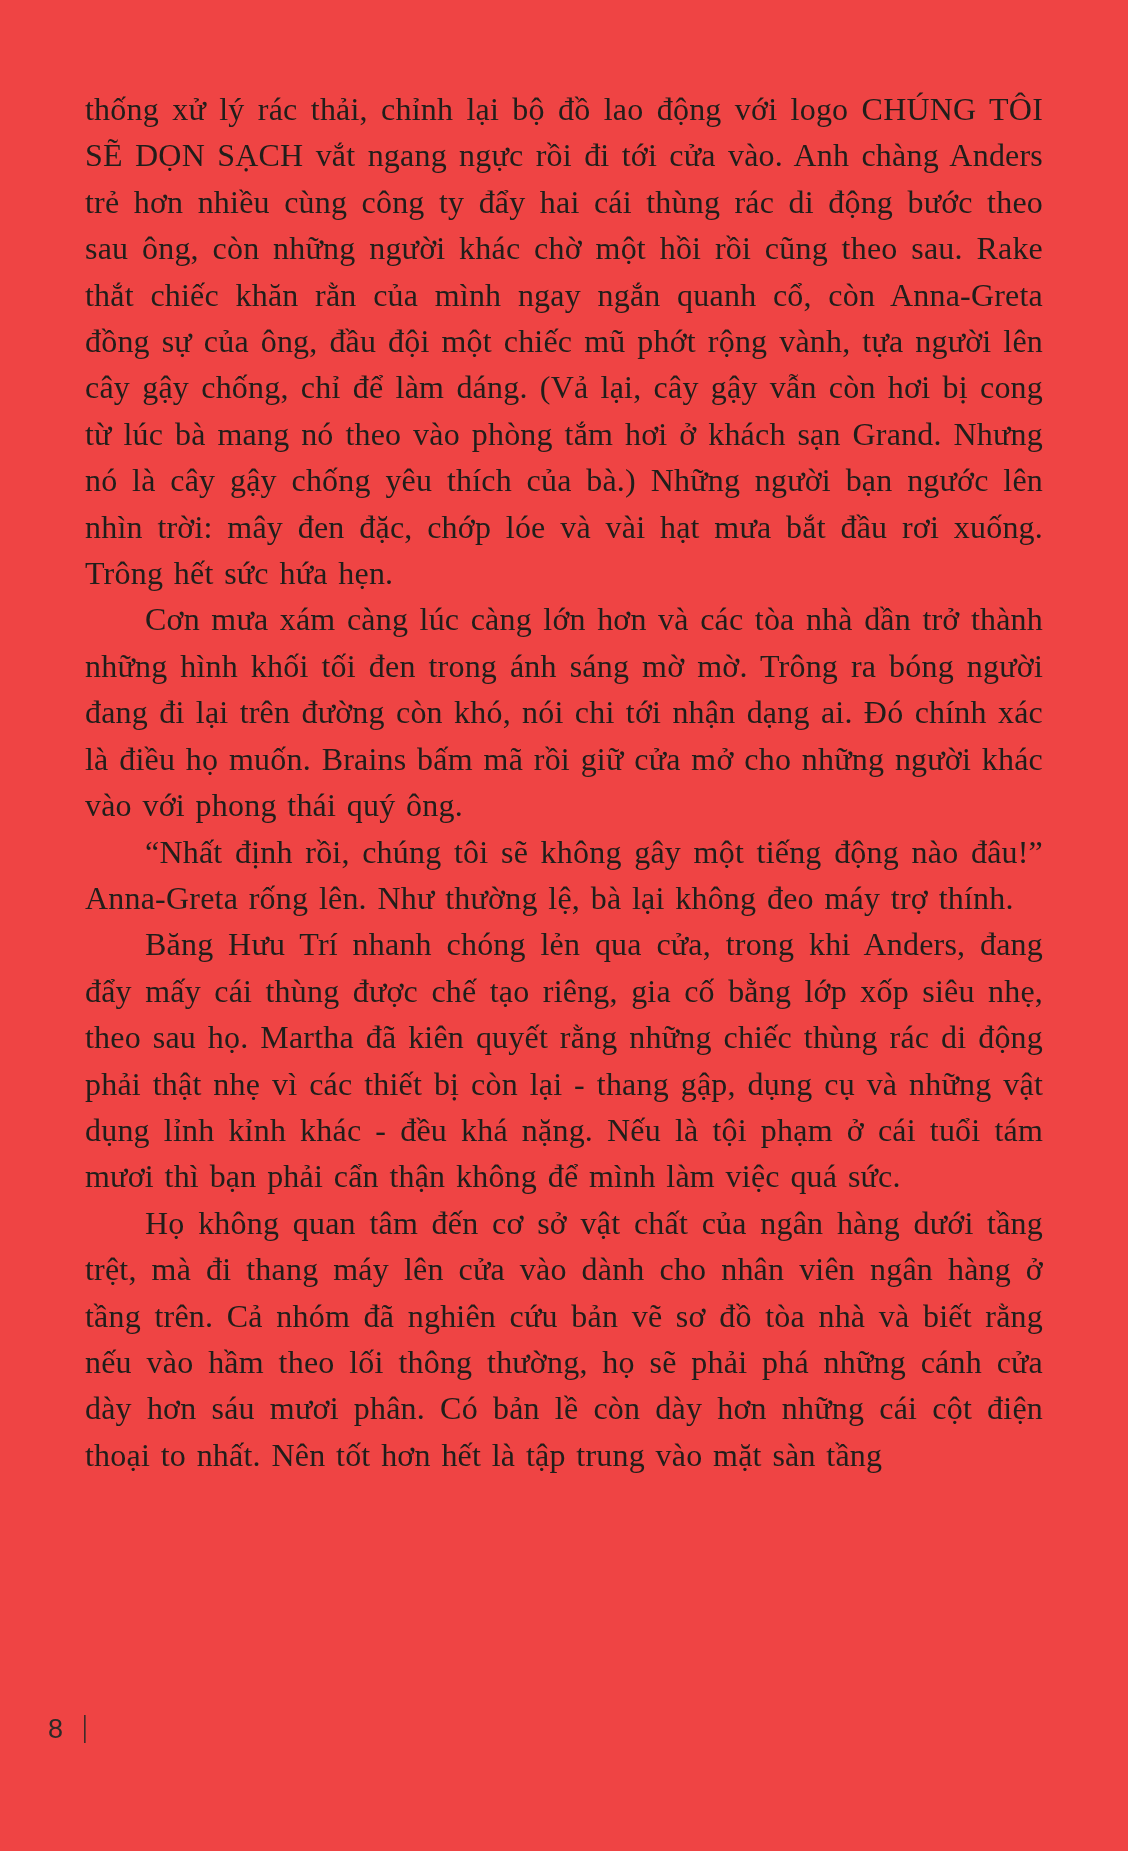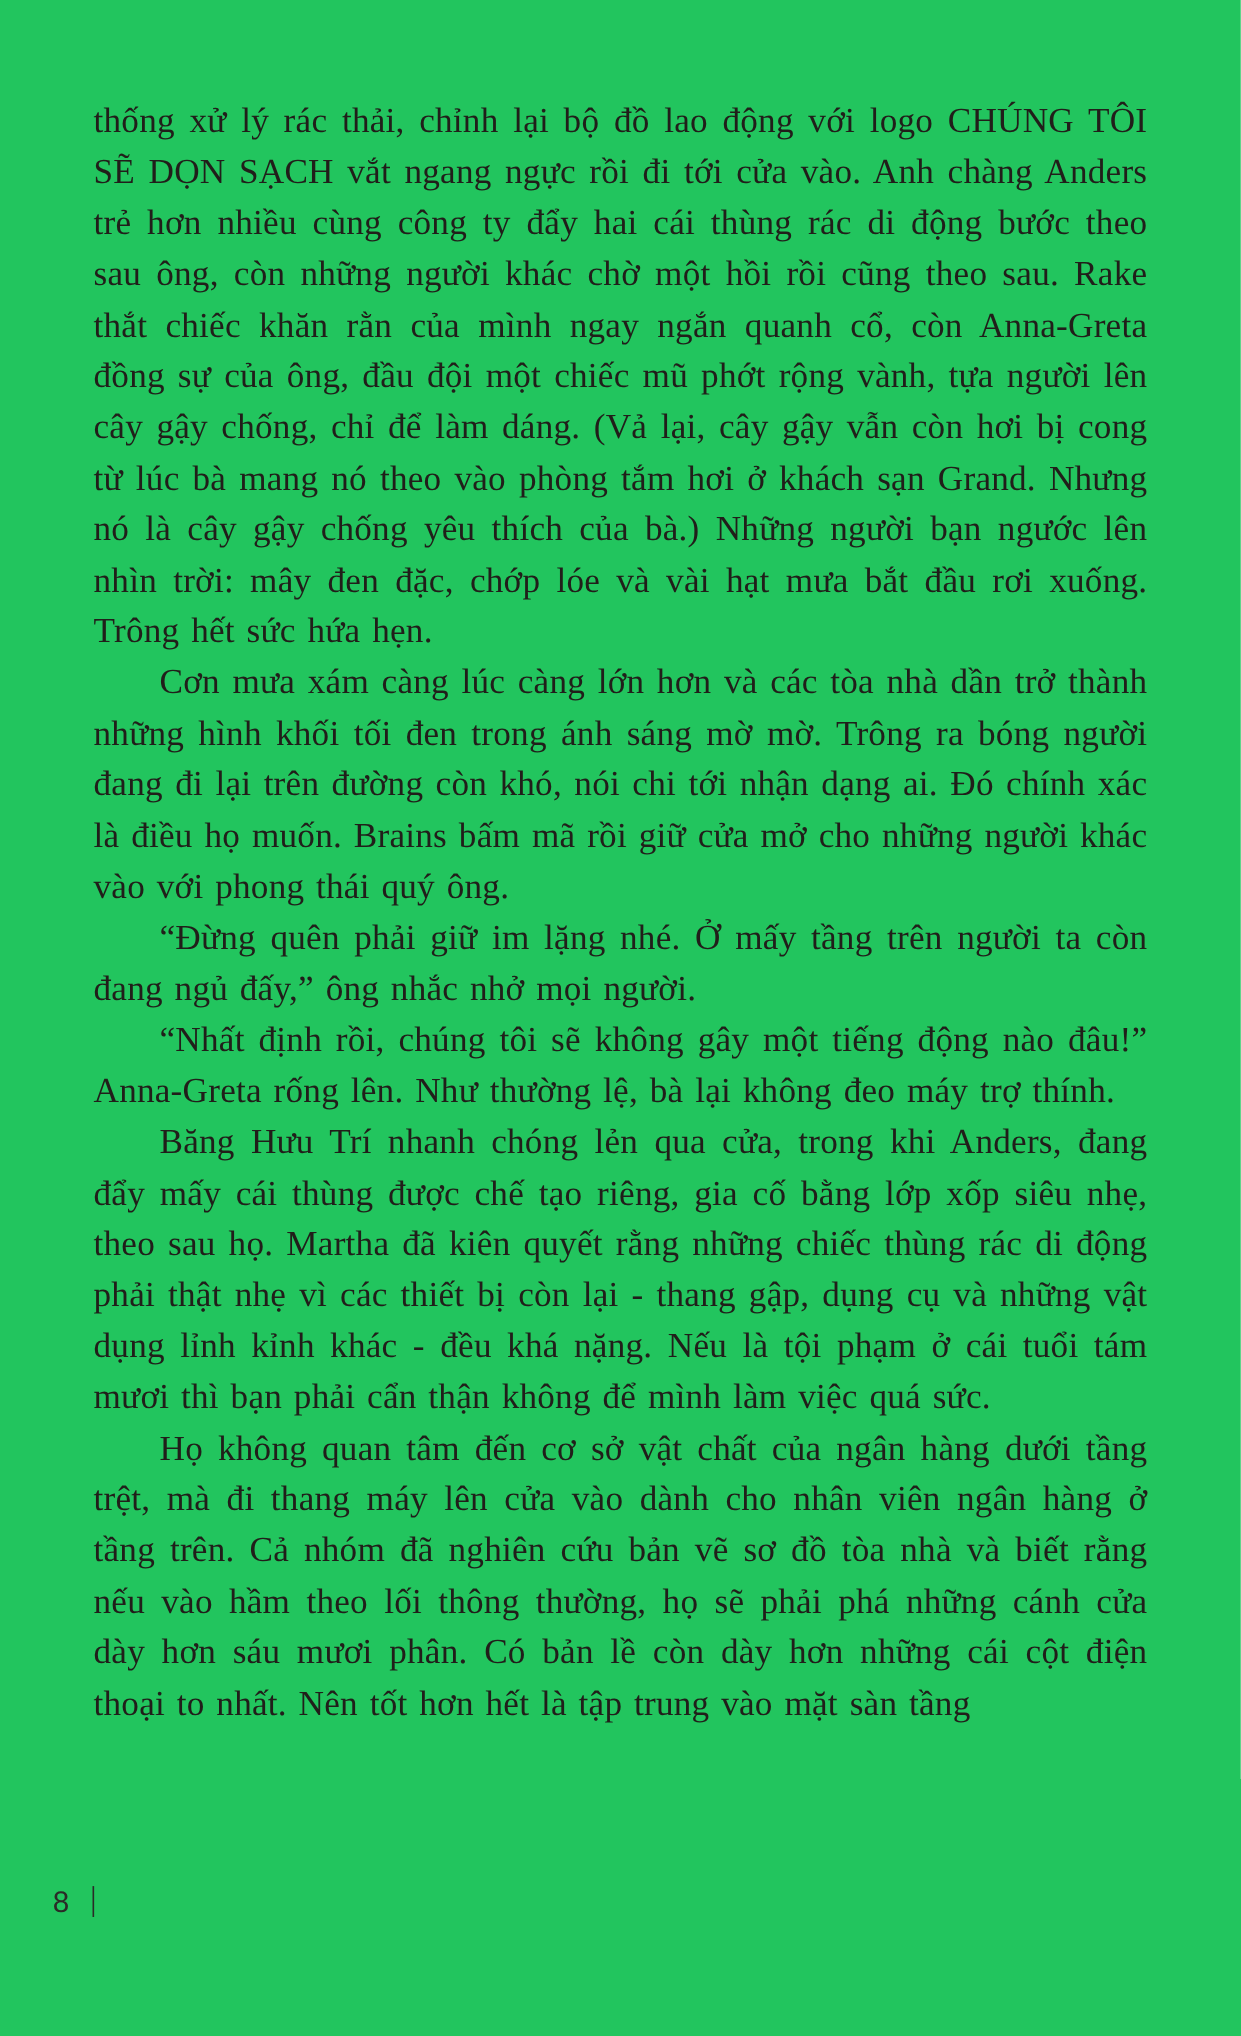--- a/index.html
+++ b/index.html
@@ -10,21 +10,21 @@
     width: 1128px;
     height: 1851px;
     position: relative;
     background: #fdfcf9;
     font-family: "Liberation Serif", "DejaVu Serif", serif;
     overflow: hidden;
   }
   .page {
     position: absolute;
     inset: 0;
-    background: #22c55e;
+    background: #ef4444;
   }
   .text-block {
     position: absolute;
     left: 85px;
     top: 86px;
     width: 958px;
     color: #211e1a;
     font-size: 32px;
     line-height: 46.4px;
     text-align: justify;
@@ -67,21 +67,20 @@
   }
 </style>
 </head>
 <body>
 
 <div class="page">
 
   <div class="text-block">
     <p class="para first">thống xử lý rác thải, chỉnh lại bộ đồ lao động với logo CHÚNG TÔI SẼ DỌN SẠCH vắt ngang ngực rồi đi tới cửa vào. Anh chàng Anders trẻ hơn nhiều cùng công ty đẩy hai cái thùng rác di động bước theo sau ông, còn những người khác chờ một hồi rồi cũng theo sau. Rake thắt chiếc khăn rằn của mình ngay ngắn quanh cổ, còn Anna-Greta đồng sự của ông, đầu đội một chiếc mũ phớt rộng vành, tựa người lên cây gậy chống, chỉ để làm dáng. (Vả lại, cây gậy vẫn còn hơi bị cong từ lúc bà mang nó theo vào phòng tắm hơi ở khách sạn Grand. Nhưng nó là cây gậy chống yêu thích của bà.) Những người bạn ngước lên nhìn trời: mây đen đặc, chớp lóe và vài hạt mưa bắt đầu rơi xuống. Trông hết sức hứa hẹn.</p>
     <p class="para">Cơn mưa xám càng lúc càng lớn hơn và các tòa nhà dần trở thành những hình khối tối đen trong ánh sáng mờ mờ. Trông ra bóng người đang đi lại trên đường còn khó, nói chi tới nhận dạng ai. Đó chính xác là điều họ muốn. Brains bấm mã rồi giữ cửa mở cho những người khác vào với phong thái quý ông.</p>
-    <p class="para">“Đừng quên phải giữ im lặng nhé. Ở mấy tầng trên người ta còn đang ngủ đấy,” ông nhắc nhở mọi người.</p>
     <p class="para">“Nhất định rồi, chúng tôi sẽ không gây một tiếng động nào đâu!” Anna-Greta rống lên. Như thường lệ, bà lại không đeo máy trợ thính.</p>
     <p class="para">Băng Hưu Trí nhanh chóng lẻn qua cửa, trong khi Anders, đang đẩy mấy cái thùng được chế tạo riêng, gia cố bằng lớp xốp siêu nhẹ, theo sau họ. Martha đã kiên quyết rằng những chiếc thùng rác di động phải thật nhẹ vì các thiết bị còn lại - thang gập, dụng cụ và những vật dụng lỉnh kỉnh khác - đều khá nặng. Nếu là tội phạm ở cái tuổi tám mươi thì bạn phải cẩn thận không để mình làm việc quá sức.</p>
     <p class="para">Họ không quan tâm đến cơ sở vật chất của ngân hàng dưới tầng trệt, mà đi thang máy lên cửa vào dành cho nhân viên ngân hàng ở tầng trên. Cả nhóm đã nghiên cứu bản vẽ sơ đồ tòa nhà và biết rằng nếu vào hầm theo lối thông thường, họ sẽ phải phá những cánh cửa dày hơn sáu mươi phân. Có bản lề còn dày hơn những cái cột điện thoại to nhất. Nên tốt hơn hết là tập trung vào mặt sàn tầng</p>
   </div>
 
   <div class="footer">
     <span class="page-num">8</span>
     <span class="divider">|</span>
   </div>
 

